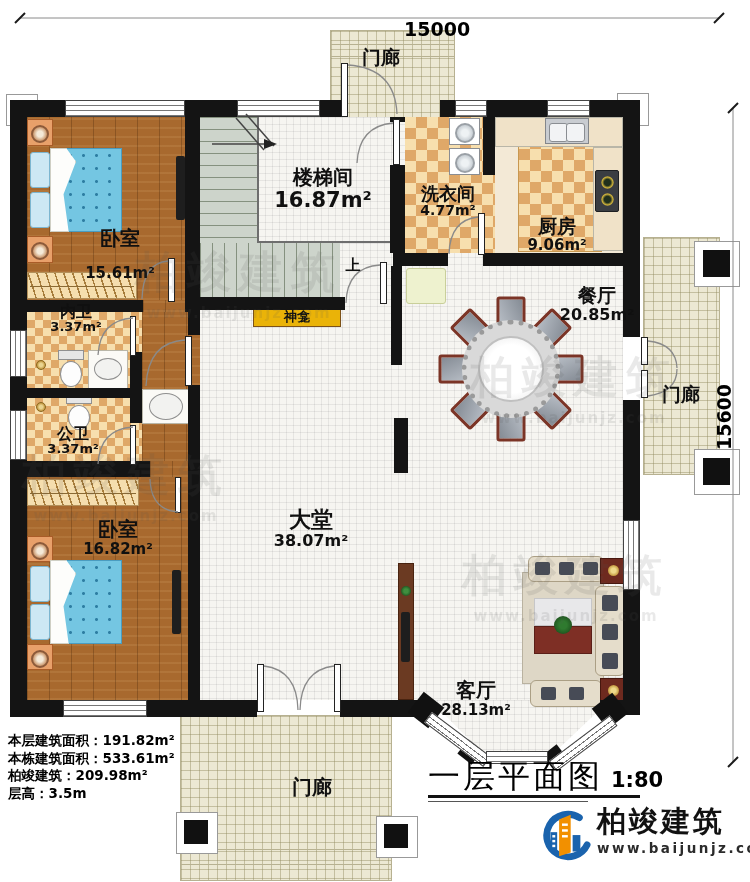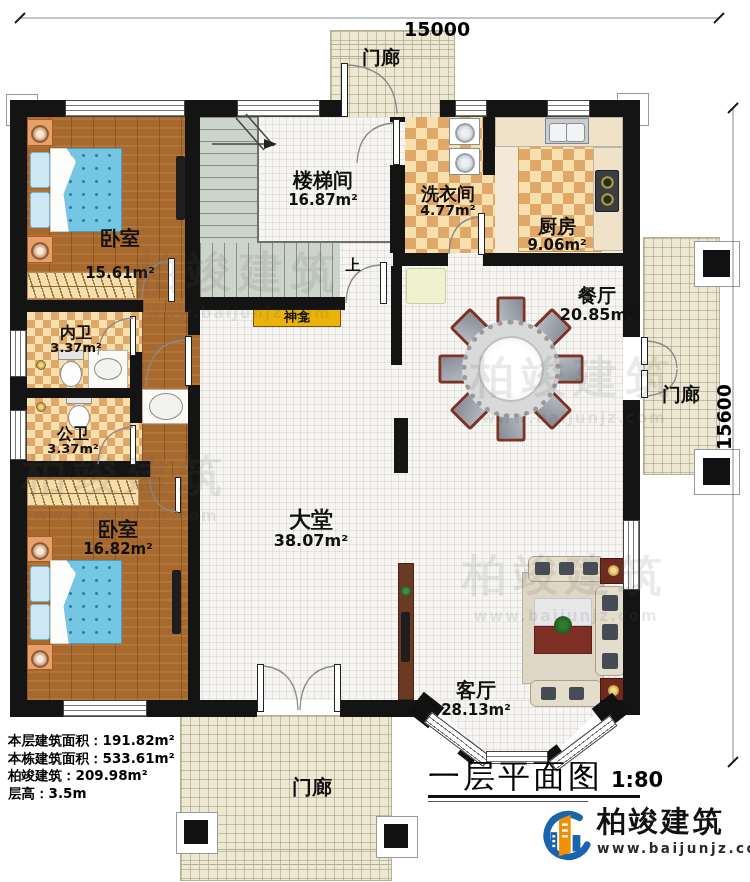--- a/index.html
+++ b/index.html
@@ -344,35 +344,35 @@
 
   <div class="dimtext" style="left:404px;top:18px;">15000</div>
   <div class="dimtext" style="left:724px;top:417px;transform:translate(-50%,-50%) rotate(-90deg);">15600</div>
 
   <div class="rl" style="left:120px;top:254px;">
     <span class="nm" style="font-size:20px;">卧室</span>
     <span class="ar" style="font-size:15px;margin-top:15px;">15.61m²</span>
   </div>
   <div class="rl" style="left:323px;top:189px;">
     <span class="nm" style="font-size:20px;">楼梯间</span>
-    <span class="ar" style="font-size:15px;">16.87m²</span>
+    <span class="ar" style="font-size:21px;">16.87m²</span>
   </div>
   <div class="rl" style="left:448px;top:201px;">
     <span class="nm" style="font-size:18px;">洗衣间</span>
     <span class="ar" style="font-size:14px;">4.77m²</span>
   </div>
   <div class="rl" style="left:557px;top:234px;">
     <span class="nm" style="font-size:19px;">厨房</span>
     <span class="ar" style="font-size:15px;">9.06m²</span>
   </div>
   <div class="rl" style="left:597px;top:304px;">
     <span class="nm" style="font-size:19px;">餐厅</span>
     <span class="ar" style="font-size:16px;">20.85m²</span>
   </div>
-  <div class="rl" style="left:76px;top:340px;">
+  <div class="rl" style="left:76px;top:319px;">
     <span class="nm" style="font-size:16px;">内卫</span>
     <span class="ar" style="font-size:13px;">3.37m²</span>
   </div>
   <div class="rl" style="left:73px;top:441px;">
     <span class="nm" style="font-size:16px;">公卫</span>
     <span class="ar" style="font-size:13px;">3.37m²</span>
   </div>
   <div class="rl" style="left:118px;top:538px;">
     <span class="nm" style="font-size:20px;">卧室</span>
     <span class="ar" style="font-size:15px;">16.82m²</span>

